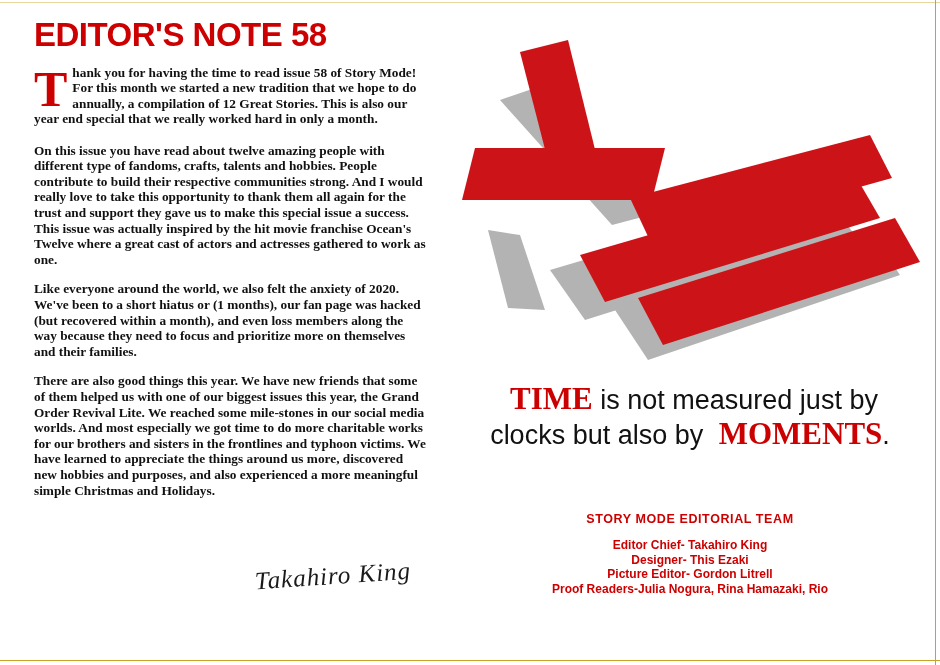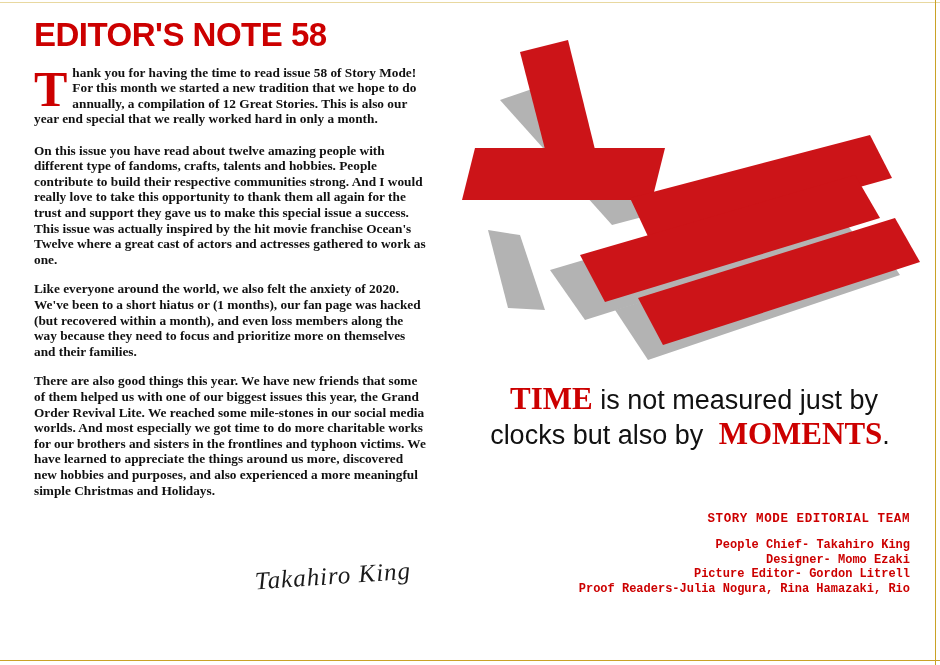--- a/index.html
+++ b/index.html
@@ -136,22 +136,22 @@
     font-family: "Liberation Serif", serif;
     font-weight: bold;
     font-size: 31px;
     margin-left: 8px;
   }
   .credits {
     position: absolute;
     left: 470px;
     top: 512px;
     width: 440px;
-    text-align: right;
-    font-family: Liberation Mono, monospace;
+    text-align: center;
+    font-family: Liberation Sans, sans-serif;
     color: #cc0000;
     font-weight: bold;
   }
   .credits-title {
     font-size: 12.5px;
     letter-spacing: 0.6px;
     margin-bottom: 12px;
   }
   .credit-line {
     font-size: 12px;
@@ -203,19 +203,19 @@
       </g>
     </svg>
   </div>
 
   <div class="quote">
     <span class="hl">TIME</span><span> is not measured just by clocks but also by </span><span class="hl">MOMENTS</span><span>.</span>
   </div>
 
   <div class="credits">
     <div class="credits-title">STORY MODE EDITORIAL TEAM</div>
-    <div class="credit-line">People Chief- Takahiro King</div>
-    <div class="credit-line">Designer- Momo Ezaki</div>
+    <div class="credit-line">Editor Chief- Takahiro King</div>
+    <div class="credit-line">Designer- This Ezaki</div>
     <div class="credit-line">Picture Editor- Gordon Litrell</div>
     <div class="credit-line">Proof Readers-Julia Nogura, Rina Hamazaki, Rio</div>
   </div>
 
 </div>
 
 </body></html>

